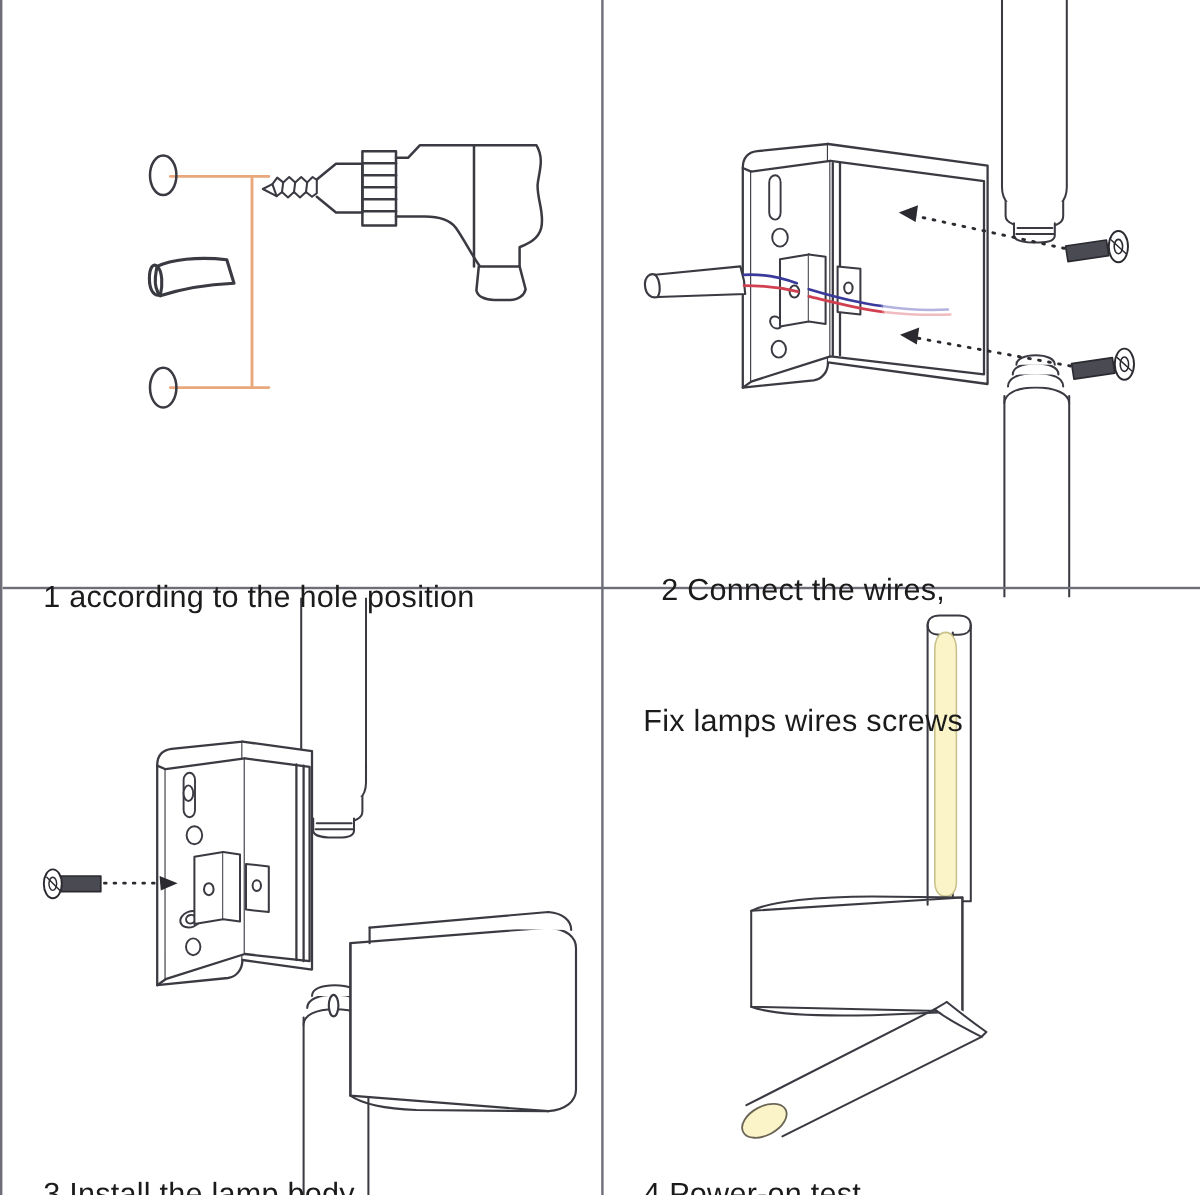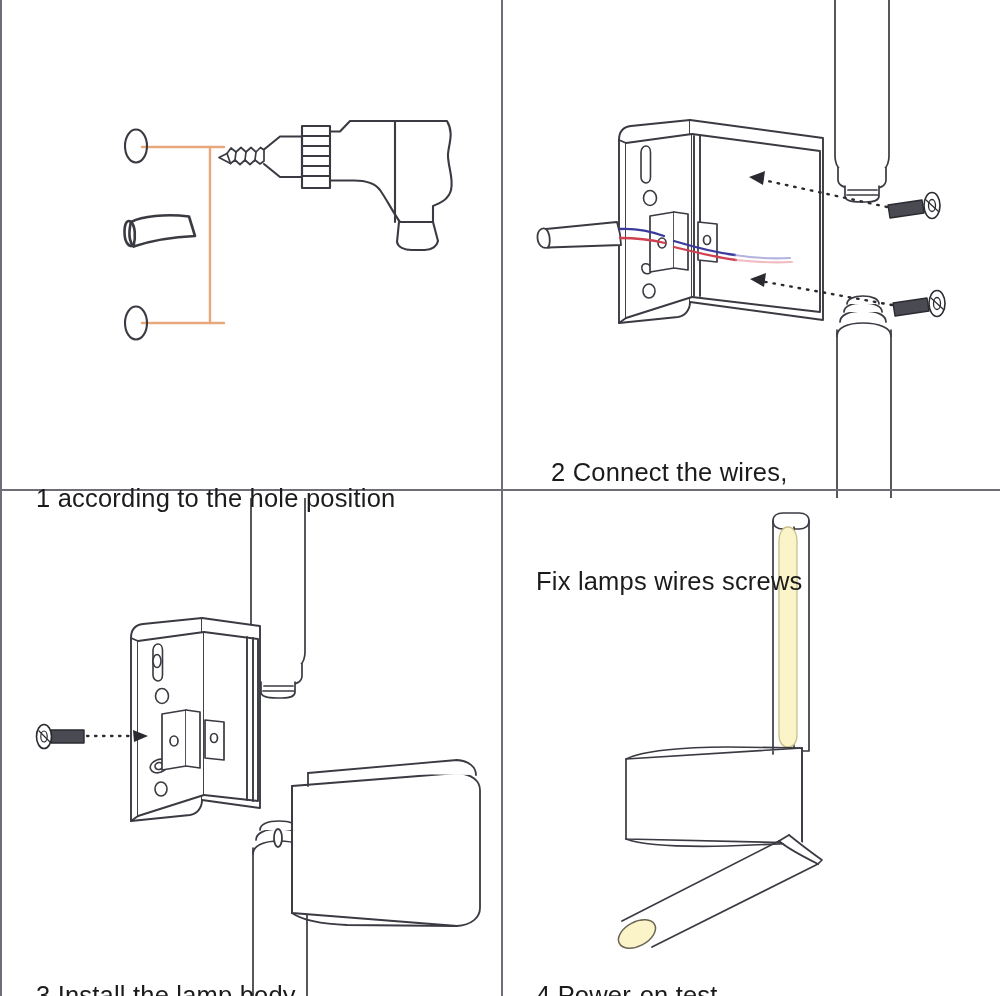--- a/index.html
+++ b/index.html
@@ -64,21 +64,21 @@
     position: absolute;
     left: 34px;
     color: #1b1b1b;
     font-size: 25.5px;
     line-height: 1.42;
     letter-spacing: 0.2px;
     white-space: pre;
     font-weight: 400;
   }
   #caption-1 { top: 408px; }
-  #caption-2 { top: 382px; }
+  #caption-2 { top: 402px; }
   #caption-3 { top: 905px; }
   #caption-4 { top: 905px; }
   .caption .line { display: block; text-align: center; }
   .caption.in-panel-3, .caption.in-panel-4 { left: 34px; }
 </style>
 </head>
 <body>
 
 <div id="sheet">
 

